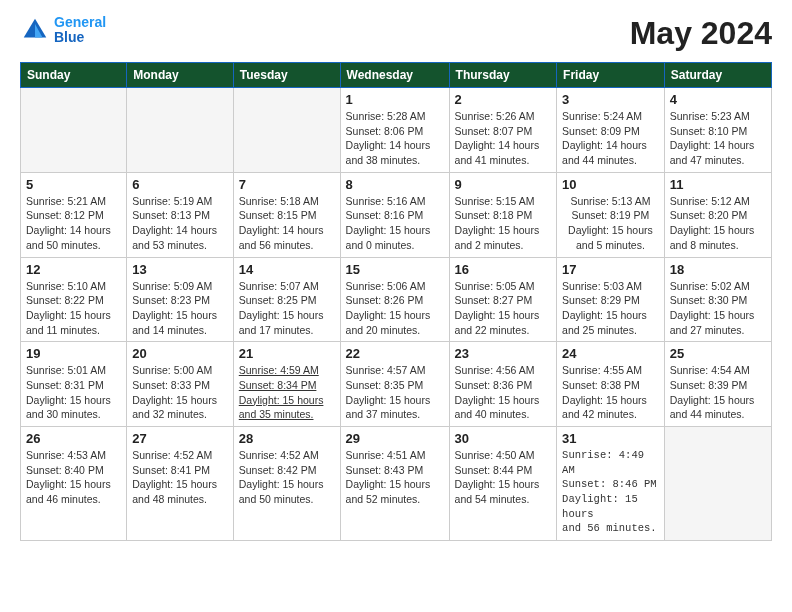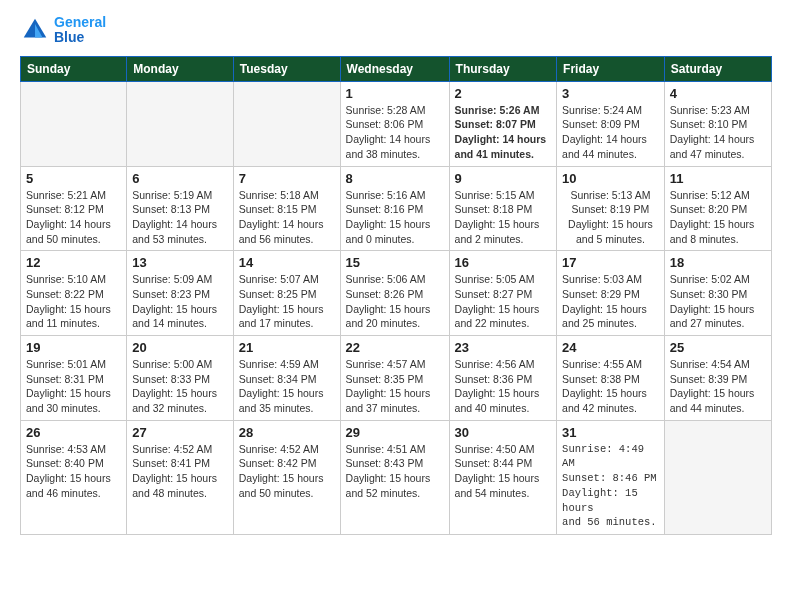--- a/index.html
+++ b/index.html
@@ -97,20 +97,21 @@
       <svg class="logo-icon" viewBox="0 0 40 40">
         <polygon points="20,5 35,30 5,30" fill="#1565C0"></polygon>
         <polygon points="20,12 30,30 20,30" fill="#42A5F5"></polygon>
       </svg>
       <div class="logo-text">
         <div><span>General</span></div>
         <div style="color:#1565C0;">Blue</div>
       </div>
     </div>
     <div class="title-block">
+      <div class="month-title">May 2024</div>
     </div>
   </div>
 
   <table class="calendar">
     <thead>
       <tr>
         <th>Sunday</th>
         <th>Monday</th>
         <th>Tuesday</th>
         <th>Wednesday</th>
@@ -126,21 +127,21 @@
           <td class="empty"></td>
           <td>
             <span class="day-number">1</span>
             <div class="day-info" style="white-space: pre-line;">Sunrise: 5:28 AM
 Sunset: 8:06 PM
 Daylight: 14 hours
 and 38 minutes.</div>
           </td>
           <td>
             <span class="day-number">2</span>
-            <div class="day-info" style="white-space: pre-line; font-weight: bold;">Sunrise: 5:26 AM
+            <div class="day-info" style="white-space: pre-line;">Sunrise: 5:26 AM
 Sunset: 8:07 PM
 Daylight: 14 hours
 and 41 minutes.</div>
           </td>
           <td>
             <span class="day-number">3</span>
             <div class="day-info" style="white-space: pre-line;">Sunrise: 5:24 AM
 Sunset: 8:09 PM
 Daylight: 14 hours
 and 44 minutes.</div>
@@ -265,21 +266,21 @@
           </td>
           <td>
             <span class="day-number">20</span>
             <div class="day-info" style="white-space: pre-line;">Sunrise: 5:00 AM
 Sunset: 8:33 PM
 Daylight: 15 hours
 and 32 minutes.</div>
           </td>
           <td>
             <span class="day-number">21</span>
-            <div class="day-info" style="white-space: pre-line;">Sunrise: 4:59 AM
+            <div class="day-info" style="white-space: pre-line; text-decoration: underline;">Sunrise: 4:59 AM
 Sunset: 8:34 PM
 Daylight: 15 hours
 and 35 minutes.</div>
           </td>
           <td>
             <span class="day-number">22</span>
             <div class="day-info" style="white-space: pre-line;">Sunrise: 4:57 AM
 Sunset: 8:35 PM
 Daylight: 15 hours
 and 37 minutes.</div>

